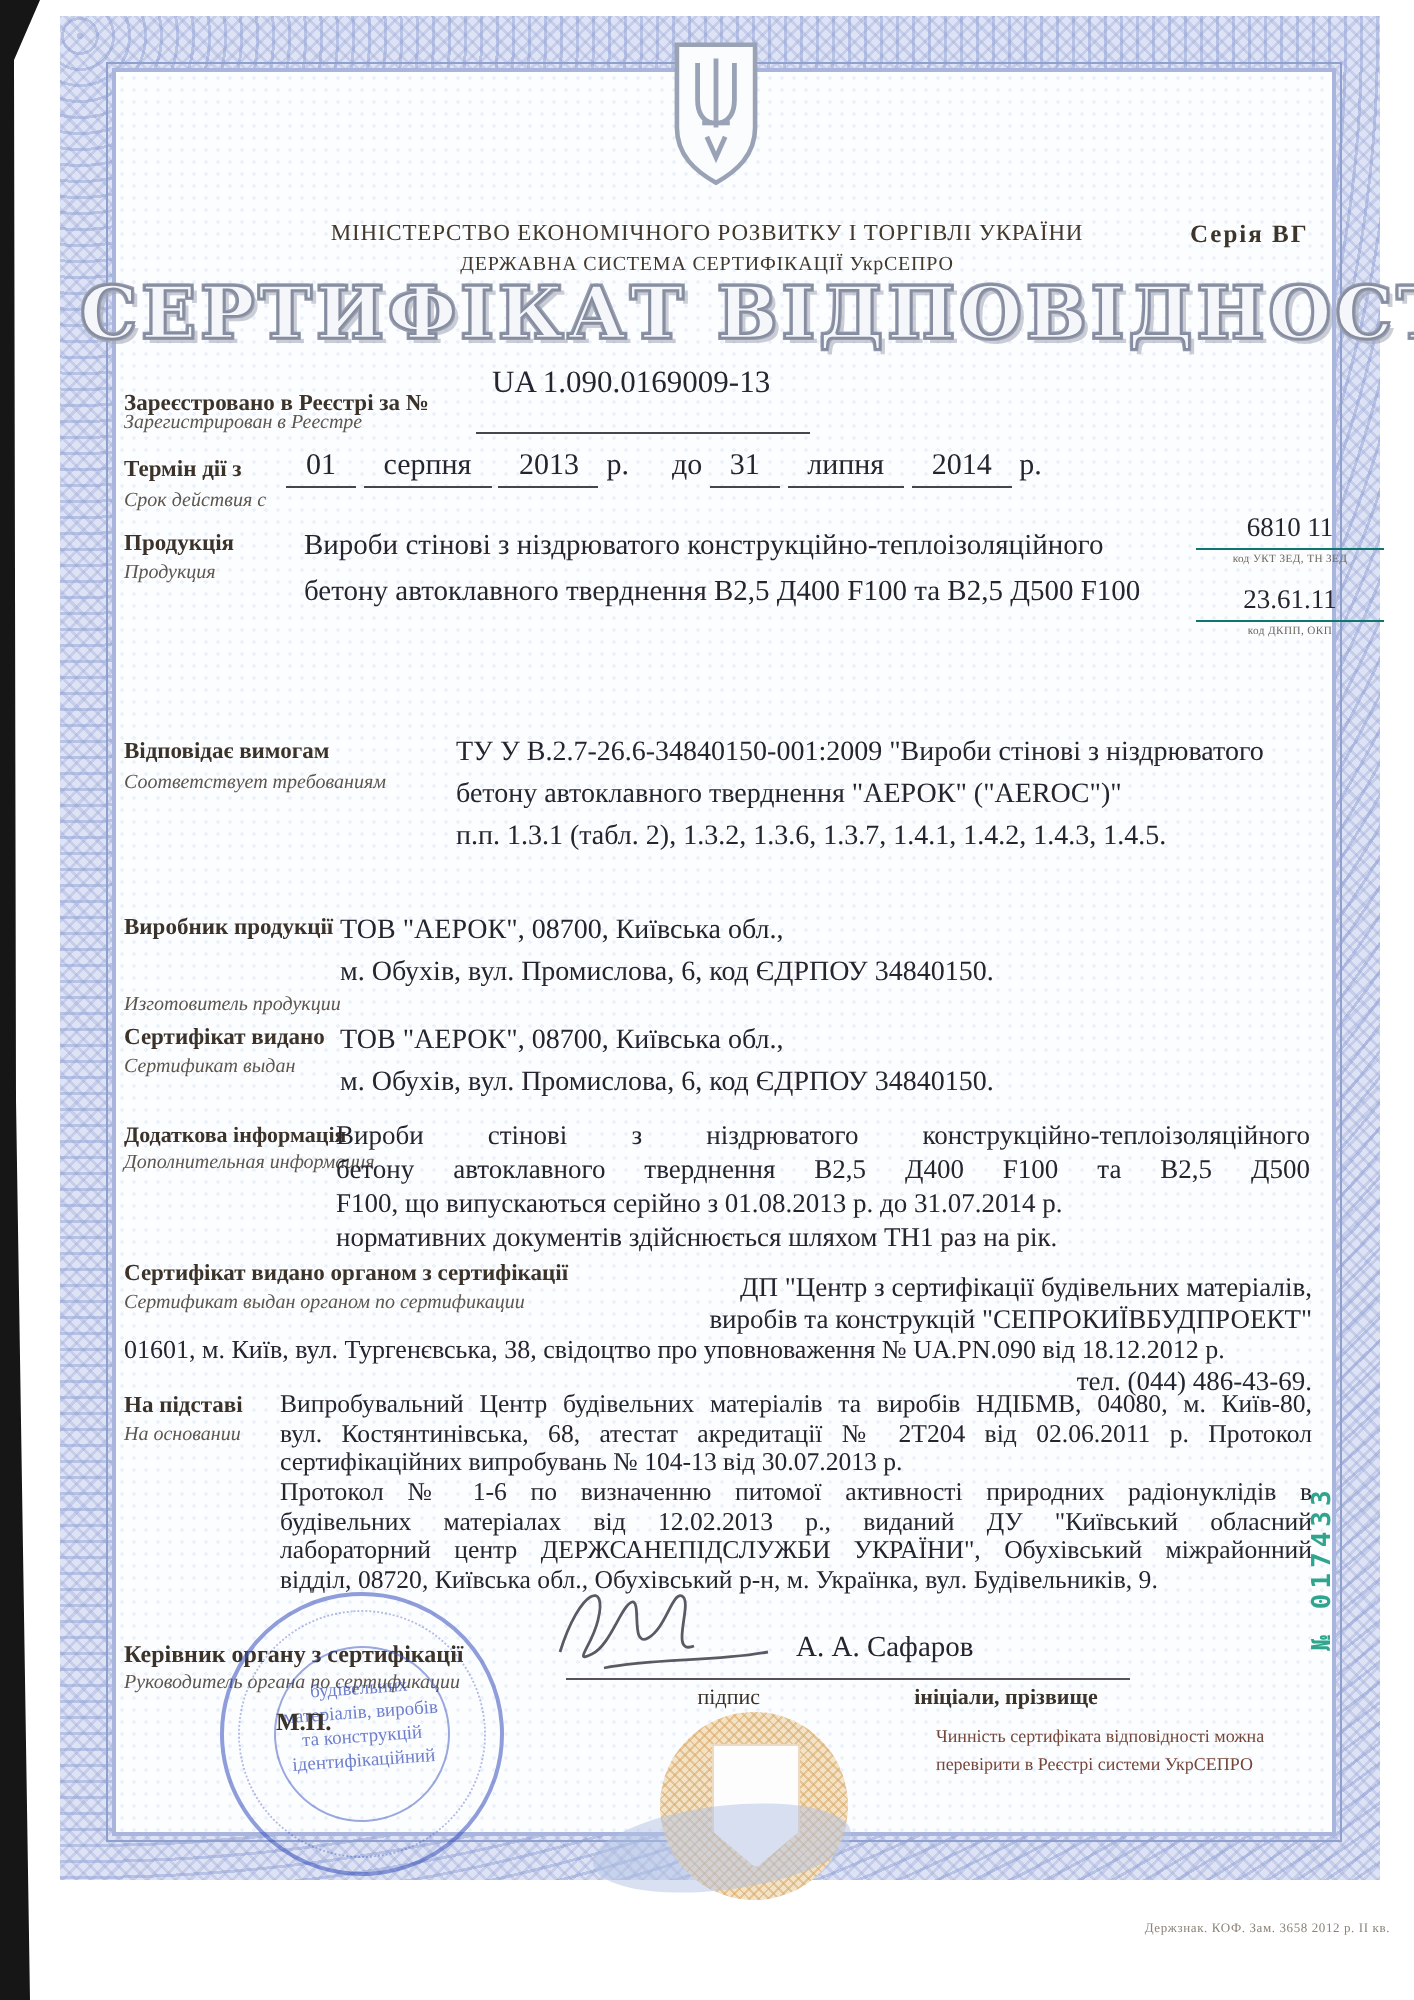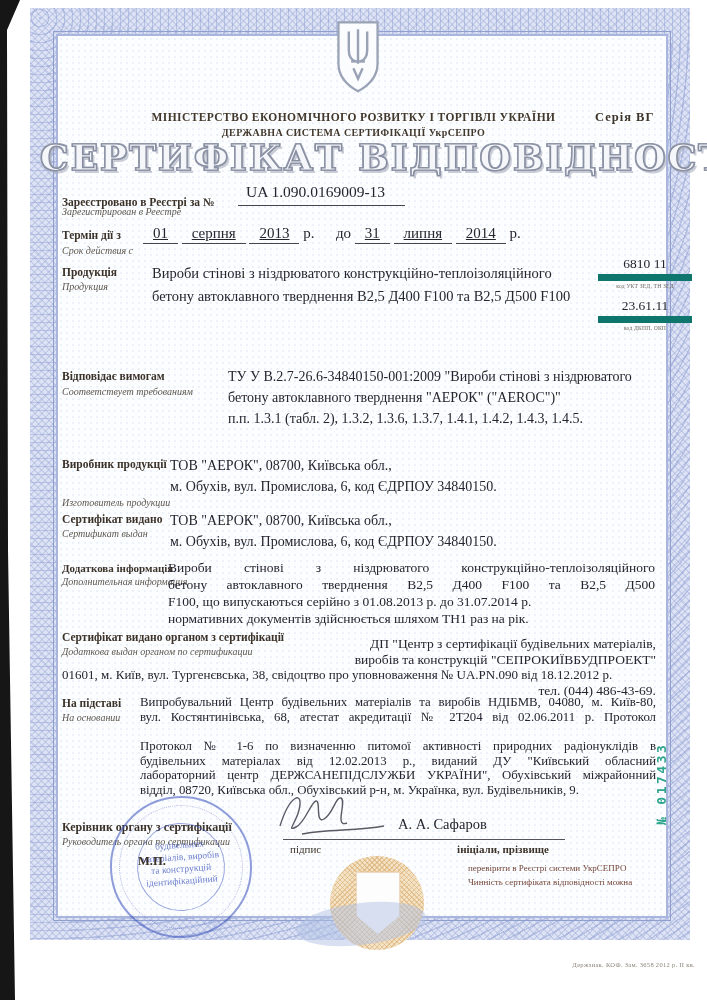--- a/index.html
+++ b/index.html
@@ -32,21 +32,21 @@
     border:2px solid #a9b5dd;
     outline:1px solid #8fa0cf;
     outline-offset:2px;
     z-index:1;
   }
   .content{position:absolute;left:0;top:0;width:707px;height:1000px;z-index:2;}
 
   
   .emblem{position:absolute;left:335px;top:20px;z-index:3;}
 
-  .hline{position:absolute;left:40px;width:627px;text-align:center;font-weight:bold;color:#42382c;}
+  .hline{position:absolute;left:40px;width:627px;text-align:center;font-weight:normal;color:#42382c;}
   .ministry{top:111px;font-size:11.5px;letter-spacing:.4px;}
   .system{top:127px;font-size:10px;letter-spacing:.4px;}
   .seria{position:absolute;left:595px;top:110px;font-size:12.5px;font-weight:bold;color:#3d342a;letter-spacing:1px;}
 
   .cert-title{
     position:absolute;left:40px;top:136px;width:627px;text-align:center;
     font-family:"DejaVu Serif", serif;font-weight:bold;font-size:36px;letter-spacing:2px;
     color:#f5f6fa;
     -webkit-text-stroke:1.2px #868da0;
     text-shadow:
@@ -54,42 +54,42 @@
       2.5px 2.5px 0 rgba(160,165,180,.55);
     white-space:nowrap;
   }
 
   .lbl-uk{position:absolute;font-weight:bold;font-size:11.5px;color:#3b3229;}
   .lbl-ru{position:absolute;font-style:italic;font-size:10px;color:#5c564e;}
   .val{position:absolute;font-size:14.5px;color:#26242e;}
   .uline{border-bottom:1px solid #46454f;}
   .jline{text-align:justify;text-align-last:justify;}
 
-  .reg-num{left:238px;top:183px;font-size:15.5px;padding:0 20px 4px 8px;}
+  .reg-num{left:238px;top:183px;font-size:15.5px;padding:0 20px 15px 8px;}
   .validity-line{left:143px;top:225px;font-size:15px;}
   .validity-line span{display:inline-block;}
-  .validity-line .seg{padding:0 10px 1px 10px;text-align:center;text-decoration:underline;}
+  .validity-line .seg{padding:0 10px 1px 10px;text-align:center;}
 
   .product-val{left:152px;top:262px;width:450px;line-height:1.6;font-size:14.5px;}
   .codes{position:absolute;left:598px;top:256px;width:94px;text-align:center;}
-  .code-num{font-size:13.5px;color:#26242e;border-bottom:7px solid #0f766e;padding-bottom:2px;}
+  .code-num{font-size:13.5px;color:#26242e;border-bottom:1px solid #0f766e;padding-bottom:2px;}
   .code-cap{font-size:5.6px;color:#6f695f;margin-top:2px;margin-bottom:9px;letter-spacing:.2px;}
 
   .req-val{left:228px;top:366px;width:428px;line-height:1.5;font-size:14px;}
   .addr-val{left:170px;top:455px;width:430px;line-height:1.5;font-size:14px;}
   .addr-val2{left:170px;top:510px;width:430px;line-height:1.5;font-size:14px;}
   .add-info{left:168px;top:559px;width:487px;font-size:13.5px;line-height:17px;}
   .issuing-right{left:250px;top:636px;width:406px;text-align:right;font-size:13.5px;line-height:16px;}
   .issuing-l3{left:62px;top:667px;width:596px;font-size:13px;}
   .issuing-l4{left:62px;top:683px;width:594px;text-align:right;font-size:13.5px;}
   .basis-p{left:140px;width:516px;font-size:12.8px;line-height:14.6px;}
 
   .sig-line{position:absolute;left:283px;top:839px;width:282px;border-top:1px solid #55525c;}
   .sig-name{position:absolute;left:398px;top:816px;font-size:14.5px;color:#26242e;}
-  .sig-cap1{position:absolute;left:290px;top:843px;width:90px;text-align:left;font-size:11px;color:#3b3229;}
+  .sig-cap1{position:absolute;left:290px;top:843px;width:90px;text-align:right;font-size:11px;color:#3b3229;}
   .sig-cap2{position:absolute;left:438px;top:843px;width:130px;text-align:center;font-size:11px;font-weight:bold;color:#3b3229;}
   .mp{position:absolute;left:138px;top:854px;font-size:12.5px;font-weight:bold;color:#3b3229;z-index:5;}
 
   .stamp{position:absolute;left:110px;top:796px;width:142px;height:142px;z-index:4;opacity:.85;transform:rotate(-4deg);}
   .stamp .ring-outer{position:absolute;inset:0;border:2.5px solid rgba(62,86,190,.68);border-radius:50%;}
   .stamp .ring-dot{position:absolute;inset:9px;border:1.5px dotted rgba(62,86,190,.45);border-radius:50%;}
   .stamp .ring-inner{position:absolute;inset:27px;border:1.5px solid rgba(62,86,190,.6);border-radius:50%;}
   .stamp .stxt{position:absolute;left:0;width:142px;text-align:center;font-size:9.5px;color:rgba(48,72,182,.82);}
 
   .verify-note{position:absolute;left:468px;top:861px;width:205px;font-size:9px;line-height:14px;color:#74463a;}
@@ -203,33 +203,34 @@
   <div class="lbl-uk" style="left:62px;top:562px;font-size:11px;">Додаткова інформація</div>
   <div class="lbl-ru" style="left:62px;top:576px;">Дополнительная информация</div>
   <div class="val add-info">
     <div class="jline">Вироби стінові з ніздрюватого конструкційно-теплоізоляційного</div>
     <div class="jline">бетону автоклавного тверднення В2,5 Д400 F100 та В2,5 Д500</div>
     <div>F100, що випускаються серійно з 01.08.2013 р. до 31.07.2014 р.</div>
     <div>нормативних документів здійснюється шляхом ТН1 раз на рік.</div>
   </div>
 
   <div class="lbl-uk" style="left:62px;top:631px;">Сертифікат видано органом з сертифікації</div>
-  <div class="lbl-ru" style="left:62px;top:646px;">Додаткова выдан органом по сертификации</div>
+  <div class="lbl-ru" style="left:62px;top:646px;">Сертификат выдан органом по сертификации</div>
   <div class="val issuing-right">
     <div>ДП "Центр з сертифікації будівельних матеріалів,</div>
     <div>виробів та конструкцій "СЕПРОКИЇВБУДПРОЕКТ"</div>
   </div>
   <div class="val issuing-l3">01601, м. Київ, вул. Тургенєвська, 38, свідоцтво про уповноваження № UA.PN.090 від 18.12.2012 р.</div>
   <div class="val issuing-l4">тел. (044) 486-43-69.</div>
 
   <div class="lbl-uk" style="left:62px;top:697px;">На підставі</div>
   <div class="lbl-ru" style="left:62px;top:712px;">На основании</div>
   <div class="val basis-p" style="top:695px;">
     <div class="jline">Випробувальний Центр будівельних матеріалів та виробів НДІБМВ, 04080, м. Київ-80,</div>
     <div class="jline">вул. Костянтинівська, 68, атестат акредитації № 2Т204 від 02.06.2011 р. Протокол</div>
+    <div>сертифікаційних випробувань № 104-13 від 30.07.2013 р.</div>
   </div>
   <div class="val basis-p" style="top:739px;">
     <div class="jline">Протокол № 1-6 по визначенню питомої активності природних радіонуклідів в</div>
     <div class="jline">будівельних матеріалах від 12.02.2013 р., виданий ДУ "Київський обласний</div>
     <div class="jline">лабораторний центр ДЕРЖСАНЕПІДСЛУЖБИ УКРАЇНИ", Обухівський міжрайонний</div>
     <div>відділ, 08720, Київська обл., Обухівський р-н, м. Українка, вул. Будівельників, 9.</div>
   </div>
 
   <div class="lbl-uk" style="left:62px;top:820px;font-size:12px;text-align:center;">Керівник органу з сертифікації</div>
   <div class="lbl-ru" style="left:62px;top:836px;">Руководитель органа по сертификации</div>
@@ -255,22 +256,22 @@
     <div class="stxt" style="top:68px;">та конструкцій</div>
     <div class="stxt" style="top:80px;">ідентифікаційний</div>
   </div>
 
   <div class="orange-seal">
     <div class="seal-shield"></div>
   </div>
   <div class="blue-flourish"></div>
 
   <div class="verify-note">
+    <div>Чинність сертифіката відповідності можна</div>
     <div>перевірити в Реєстрі системи УкрСЕПРО</div>
-    <div>Чинність сертифіката відповідності можна</div>
   </div>
 
   <div class="serial">№ 017433</div>
 
   <div class="imprint">Держзнак. КОФ. Зам. 3658 2012 р. ІІ кв.</div>
 
 </div>
 
 <div class="scan-edge"></div>
 

